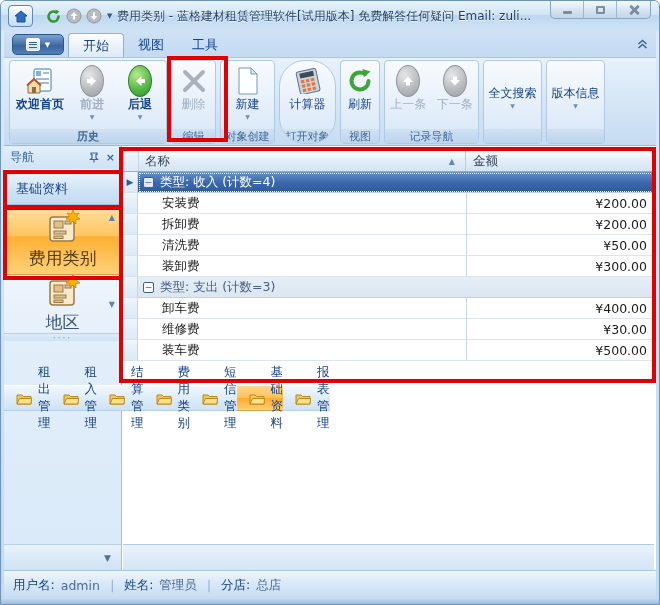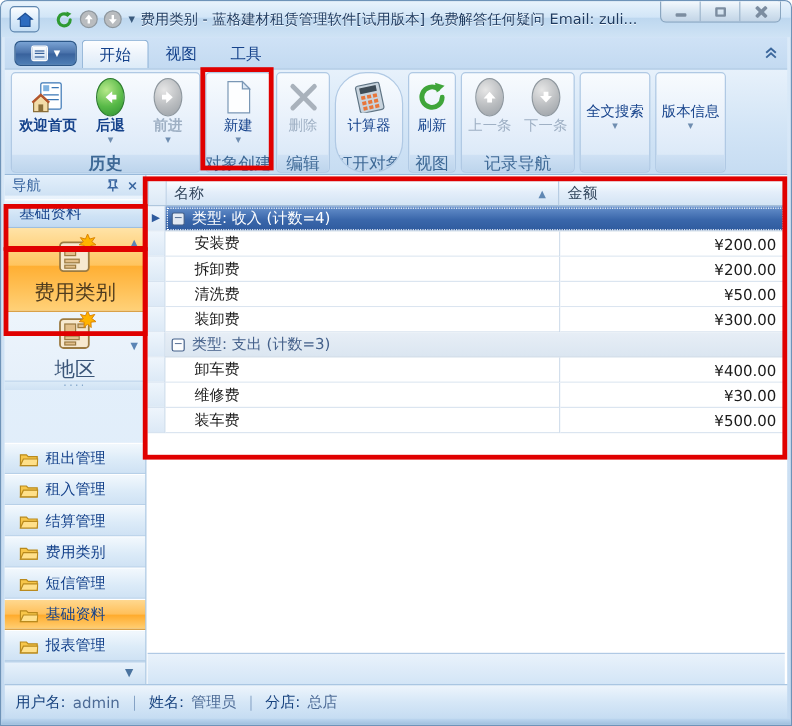--- a/index.html
+++ b/index.html
@@ -44,21 +44,21 @@
   .tab.active{background:linear-gradient(#fdfeff,#ecf3fb 50%,#dcebf8);border:1px solid #8db0d4;border-bottom:none;
     border-radius:4px 4px 0 0;}
   .ribbon-collapse{position:absolute;right:8px;top:8px;color:#3b679c;}
   
   .ribbon{position:absolute;top:56px;left:3px;right:3px;height:89px;
     background:linear-gradient(#e7f1fb,#d3e5f6 55%,#c6dcf2);border-top:1px solid #a9c6e2;border-bottom:1px solid #98b9da;
     display:flex;align-items:flex-start;padding:2px 0 0 5px;gap:4px;}
   .rgroup{height:84px;border:1px solid #b0c9e4;border-radius:4px;display:flex;flex-direction:column;
     background:linear-gradient(#f8fbfe,#e4eefa 60%,#d6e6f6);overflow:hidden;}
   .rgroup-body{flex:1;display:flex;align-items:flex-start;justify-content:center;padding-top:2px;}
-  .rgroup-caption{height:15px;background:linear-gradient(#cfe1f4,#bcd4ec);font-size:14px;color:#3e6996;
+  .rgroup-caption{height:15px;background:linear-gradient(#cfe1f4,#bcd4ec);font-size:11px;color:#3e6996;
     display:flex;align-items:center;justify-content:center;white-space:nowrap;}
   .rbtn{width:48px;height:66px;display:flex;flex-direction:column;align-items:center;justify-content:flex-start;
     border-radius:3px;padding-top:2px;}
   .rbtn .icon{height:32px;display:flex;align-items:center;justify-content:center;}
   .rbtn .lbl{font-size:12px;color:#15428b;white-space:nowrap;line-height:14px;}
   .rbtn .drop{font-size:6px;color:#6f8db0;margin-top:2px;}
   .rbtn.disabled .lbl{color:#9fb0c4;}
   .rbtn.wide{width:56px;}
   .rbtn.tall-text{justify-content:center;}
   .g-hist{width:158px;font-weight:bold;} .g-create{width:55px;} .g-edit{width:45px;} .g-open{width:57px;border-radius:26px;}
@@ -80,21 +80,21 @@
     background:linear-gradient(#e9f3fc,#cee2f5 60%,#c2daf1);display:flex;align-items:center;
     padding-left:12px;font-size:13px;color:#15428b;}
   .nav-items{position:relative;height:128px;background:linear-gradient(#f5fafe,#e6f0fa);}
   .nav-item{height:70px;display:flex;flex-direction:column;align-items:center;justify-content:center;gap:3px;
     font-size:17px;color:#503c1e;}
   .nav-item.selected{background:linear-gradient(#ffe3a7,#ffc45e 45%,#ffaf33 46%,#ffd178);border-bottom:1px solid #d9a148;}
   .nav-item.plain{color:#3a5578;height:57px;overflow:hidden;}
   .nav-scroll{position:absolute;right:6px;font-size:8px;color:#5b84b5;}
   .splitter{height:8px;display:flex;align-items:center;justify-content:center;color:#7fa3c8;font-size:9px;
     letter-spacing:2px;background:linear-gradient(#dcebf8,#cfe2f4);border-top:1px solid #b7d0e8;}
-  .folders{display:flex;flex-direction:column;margin-top:44px;}
+  .folders{display:flex;flex-direction:row;margin-top:44px;}
   .folder-item{height:26px;display:flex;align-items:center;gap:6px;padding-left:12px;font-size:12.5px;color:#15428b;
     background:linear-gradient(#f2f8fd,#dcebf8 55%,#cfe2f4);border-top:1px solid #fff;border-bottom:1px solid #b7d0e8;}
   .folder-item.active{background:linear-gradient(#ffd88f,#ffbf59 50%,#ffaa2a 51%,#ffcf74);border-bottom:1px solid #d9a148;}
   .side-bottom{margin-top:auto;height:26px;display:flex;align-items:center;justify-content:flex-end;padding-right:10px;
     background:linear-gradient(#e8f2fb,#cfe2f4);border-top:1px solid #b7d0e8;font-size:9px;color:#4a739f;}
   
   .grid{position:absolute;left:119px;top:4px;right:2px;}
   .grid-header{display:flex;height:22px;border:1px solid #aac4de;border-bottom:1px solid #8fb0cf;
     background:linear-gradient(#fdfeff,#e4eefa 45%,#d3e4f4);}
   .ind-col{width:15px;border-right:1px solid #c3d5e8;background:linear-gradient(#eef5fc,#dce9f6);
@@ -213,70 +213,70 @@
               <line x1="17" y1="6" x2="23" y2="6" stroke="#3a76b5"></line>
               <line x1="10" y1="12" x2="23" y2="12" stroke="#3a76b5"></line>
               <line x1="10" y1="16" x2="23" y2="16" stroke="#3a76b5"></line>
               <path d="M2 18 L8 12.5 L14 18 L14 26 L2 26 Z" fill="#f3dca8" stroke="#8b6f3a"></path>
               <path d="M1 18.5 L8 12 L15 18.5" fill="none" stroke="#b3552c" stroke-width="2"></path>
               <rect x="6" y="20" width="4" height="6" fill="#8b6f3a"></rect>
             </svg>
           </span>
           <span class="lbl">欢迎首页</span>
         </div>
+        <div class="rbtn disabled">
+          <span class="icon circle-ic circle-gray">
+            <svg width="14" height="14" viewBox="0 0 14 14">
+                <path d="M5.5 2 L11 7 L5.5 12 L5.5 9 L2 9 L2 5 L5.5 5 Z" fill="#fff"></path>
+              </svg>
+          </span>
+          <span class="lbl">前进</span>
+          <span class="drop">▼</span>
+        </div>
         <div class="rbtn">
           <span class="icon circle-ic circle-green">
             <svg width="14" height="14" viewBox="0 0 14 14">
                 <path d="M8.5 2 L3 7 L8.5 12 L8.5 9 L12 9 L12 5 L8.5 5 Z" fill="#fff"></path>
               </svg>
           </span>
           <span class="lbl">后退</span>
           <span class="drop">▼</span>
         </div>
+      </div>
+      <div class="rgroup-caption">历史</div>
+    </div>
+
+    <div class="rgroup g-edit">
+      <div class="rgroup-body">
         <div class="rbtn disabled">
-          <span class="icon circle-ic circle-gray">
-            <svg width="14" height="14" viewBox="0 0 14 14">
-                <path d="M5.5 2 L11 7 L5.5 12 L5.5 9 L2 9 L2 5 L5.5 5 Z" fill="#fff"></path>
-              </svg>
-          </span>
-          <span class="lbl">前进</span>
-          <span class="drop">▼</span>
-        </div>
-      </div>
-      <div class="rgroup-caption">历史</div>
+          <span class="icon">
+            <svg width="26" height="26" viewBox="0 0 26 26">
+                <path d="M4 4 L22 22 M22 4 L4 22" stroke="#a9b2bc" stroke-width="4" stroke-linecap="round"></path>
+              </svg>
+          </span>
+          <span class="lbl">删除</span>
+        </div>
+      </div>
+      <div class="rgroup-caption">编辑</div>
     </div>
 
     <div class="rgroup g-create">
       <div class="rgroup-body">
         <div class="rbtn">
           <span class="icon">
             <svg width="26" height="30" viewBox="0 0 26 30">
               <path d="M4 2 L16 2 L22 8 L22 28 L4 28 Z" fill="#fdfeff" stroke="#7a97b5"></path>
               <path d="M16 2 L16 8 L22 8 Z" fill="#dce8f4" stroke="#7a97b5"></path>
             </svg>
           </span>
           <span class="lbl">新建</span>
           <span class="drop">▼</span>
         </div>
       </div>
       <div class="rgroup-caption">对象创建</div>
-    </div>
-
-    <div class="rgroup g-edit">
-      <div class="rgroup-body">
-        <div class="rbtn disabled">
-          <span class="icon">
-            <svg width="26" height="26" viewBox="0 0 26 26">
-                <path d="M4 4 L22 22 M22 4 L4 22" stroke="#a9b2bc" stroke-width="4" stroke-linecap="round"></path>
-              </svg>
-          </span>
-          <span class="lbl">删除</span>
-        </div>
-      </div>
-      <div class="rgroup-caption">编辑</div>
     </div>
 
     <div class="rgroup g-open">
       <div class="rgroup-body">
         <div class="rbtn wide">
           <span class="icon">
             <svg width="28" height="26" viewBox="0 0 28 26">
               <g transform="rotate(-12 14 13)">
                 <rect x="4" y="2" width="20" height="23" rx="2" fill="#c8d4de" stroke="#5f7484"></rect>
                 <rect x="7" y="4" width="14" height="5" fill="#3d4b56"></rect>

